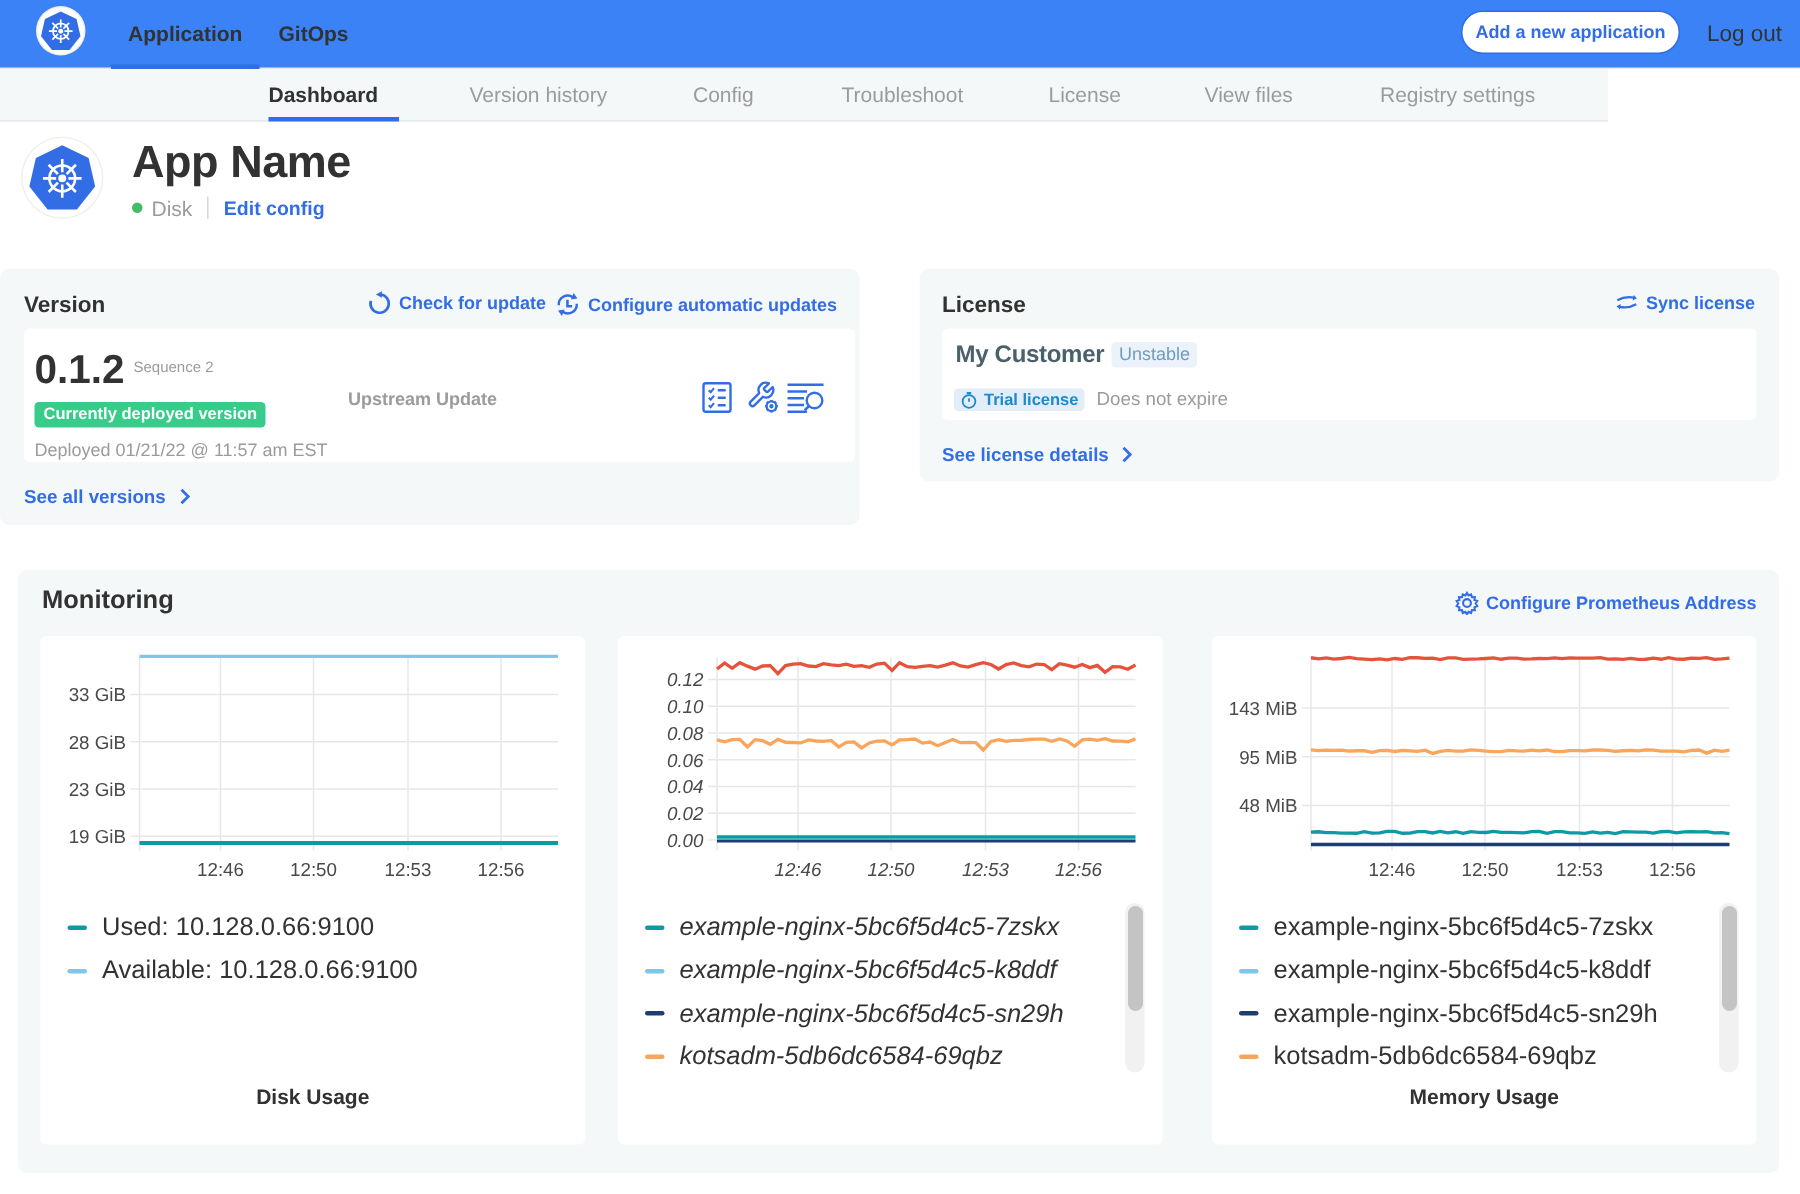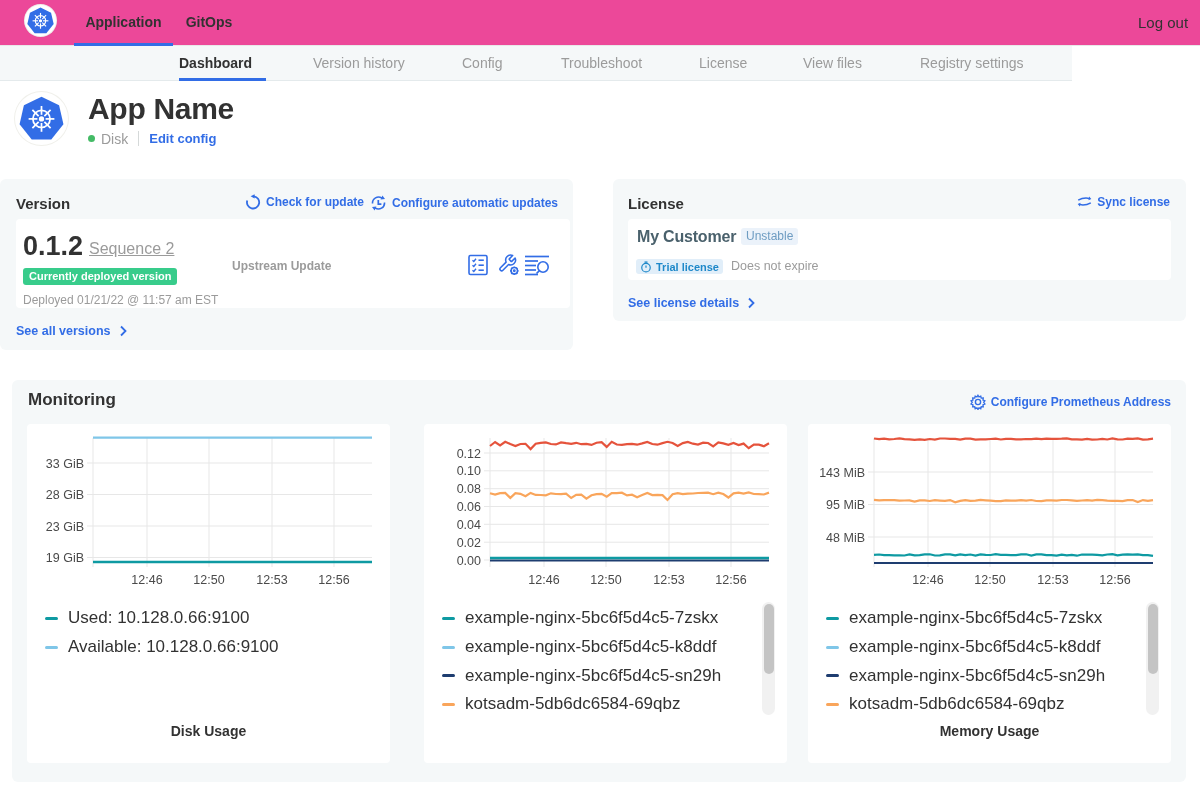--- a/index.html
+++ b/index.html
@@ -2,21 +2,21 @@
 <html><head>
 <meta charset="utf-8">
 <style>
 * { margin:0; padding:0; box-sizing:border-box; }
 html,body { width:1200px; height:796px; background:#fff; font-family:"Liberation Sans", sans-serif; overflow:hidden; }
 body { position:relative; }
 .abs { position:absolute; }
 .gray { color:#9B9B9B; }
 
 
-.navbar { position:absolute; left:0; top:0; width:1200px; height:46px; background:#ec4899; border-bottom:1px solid #E8E8E8; }
+.navbar { position:absolute; left:0; top:0; width:1200px; height:46px; background:#3b82f6; border-bottom:1px solid #E8E8E8; }
 .nav-logo { position:absolute; left:25px; top:5px; width:31px; height:31px; border-radius:50%; background:#fff; box-shadow:0 0 0 1px #EFEFEA; display:flex; align-items:center; justify-content:center; }
 .nav-tab { position:absolute; top:0; height:46px; line-height:45px; font-size:14px; font-weight:bold; color:#323232; text-align:center; }
 .nav-tab.active::after { content:""; position:absolute; left:0; right:0; bottom:0; height:3px; background:#326DE6; }
 .add-app-btn { position:absolute; left:974px; top:7px; width:146px; height:29px; border:1px solid #326DE6; border-radius:15px; color:#326DE6; font-size:12px; font-weight:bold; text-align:center; line-height:27px; background:#fff; }
 .logout { position:absolute; left:1138px; top:0; height:46px; line-height:45px; font-size:15px; font-weight:500; color:#323232; }
 
 
 .subnav { position:absolute; left:0; top:46px; width:1072px; height:35px; background:#F5F8F9; border-bottom:1px solid #E4EAEC; }
 .sub-item { position:absolute; top:0; height:35px; line-height:34px; font-size:14px; font-weight:500; color:#9B9B9B; }
 .sub-item.active { color:#323232; font-weight:bold; }
@@ -67,20 +67,21 @@
           <line x1="11.3" y1="15.0" x2="7.6" y2="18.7"></line>
           <line x1="10.6" y1="13.3" x2="5.4" y2="13.3"></line>
           <line x1="11.3" y1="11.6" x2="7.6" y2="7.9"></line>
         </g>
       </g>
       <circle cx="13" cy="13.3" r="1.6" fill="#fff"></circle>
     </svg>
   </div>
   <div class="nav-tab active" style="left:74px; width:99px;">Application</div>
   <div class="nav-tab" style="left:173px; width:72px;">GitOps</div>
+  <div class="add-app-btn">Add a new application</div>
   <div class="logout">Log out</div>
 </div>
 
 <div class="subnav">
   <div class="sub-item active" style="left:179px; width:87px;">Dashboard</div>
   <div class="sub-item" style="left:313px;">Version history</div>
   <div class="sub-item" style="left:462px;">Config</div>
   <div class="sub-item" style="left:561px;">Troubleshoot</div>
   <div class="sub-item" style="left:699px;">License</div>
   <div class="sub-item" style="left:803px;">View files</div>
@@ -128,21 +129,21 @@
       <path d="M2.5 9.5 A 6 6 0 0 1 11.9 4.1"></path>
       <polygon points="10.6,5.6 15.0,5.0 12.4,1.4" fill="#326DE6" stroke="none"></polygon>
       <path d="M14.5 8.5 A 6 6 0 0 1 5.1 13.9"></path>
       <polygon points="6.4,12.4 2.0,13.0 4.6,16.6" fill="#326DE6" stroke="none"></polygon>
       <path d="M8.3 5.9 L8.3 10.1 L11.4 10.1" stroke-width="1.7"></path>
     </svg>
     <span class="link">Configure automatic updates</span>
   </div>
   <div class="inner" style="left:16px; top:40px; width:554px; height:89px;"></div>
   <div class="abs" style="left:23px; top:52px; font-size:27px; font-weight:bold; color:#323232;">0.1.2</div>
-  <div class="abs gray" style="left:89px; top:61px; font-size:16px;text-decoration:underline;">Sequence 2</div>
+  <div class="abs gray" style="left:89px; top:61px; font-size:10px;">Sequence 2</div>
   <div class="badge-green" style="left:23px; top:89px;">Currently deployed version</div>
   <div class="abs gray" style="left:23px; top:114px; font-size:12px;">Deployed 01/21/22 @ 11:57 am EST</div>
   <div class="abs" style="left:232px; top:80px; font-size:12px; font-weight:bold; color:#9B9B9B;">Upstream Update</div>
 
   <div class="abs" style="left:466px; top:74px;">
     <svg width="24" height="24" viewBox="0 0 24 24" fill="none" stroke="#326DE6" stroke-width="1.6">
       <rect x="3" y="2.5" width="18" height="19" rx="1.5"></rect>
       <path d="M6.5 7.2 L7.8 8.5 L10 5.8" stroke-width="1.4"></path>
       <line x1="12.5" y1="7.2" x2="17.8" y2="7.2"></line>
       <path d="M6.5 12.2 L7.8 13.5 L10 10.8" stroke-width="1.4"></path>
@@ -254,21 +255,21 @@
         <text x="307" y="160">12:56</text>
       </g>
       <line x1="66" y1="13.6" x2="345" y2="13.6" stroke="#7FC6E8" stroke-width="2.2"></line>
       <line x1="66" y1="138" x2="345" y2="138" stroke="#0E9AA2" stroke-width="2.6"></line>
     </svg>
     <div class="legend-row" style="top:184px;"><span class="legend-dash" style="background:#0E9AA2;"></span>Used: 10.128.0.66:9100</div>
     <div class="legend-row" style="top:213px;"><span class="legend-dash" style="background:#7FC6E8;"></span>Available: 10.128.0.66:9100</div>
     <div class="chart-title" style="top:299px;">Disk Usage</div>
   </div>
 
-  <div class="chart-card" style="left:412px;">
+  <div class="chart-card" style="left:400px;font-style:italic;">
     <svg class="abs" style="left:0; top:0;" width="363" height="170" viewBox="0 0 363 170">
       <g stroke="#E7E7E7" stroke-width="1">
         <line x1="66" y1="14" x2="66" y2="143"></line>
         <line x1="120" y1="14" x2="120" y2="143"></line>
         <line x1="182" y1="14" x2="182" y2="143"></line>
         <line x1="245" y1="14" x2="245" y2="143"></line>
         <line x1="307" y1="14" x2="307" y2="143"></line>
         <line x1="60" y1="29" x2="345" y2="29"></line>
         <line x1="60" y1="46.8" x2="345" y2="46.8"></line>
         <line x1="60" y1="64.7" x2="345" y2="64.7"></line>

